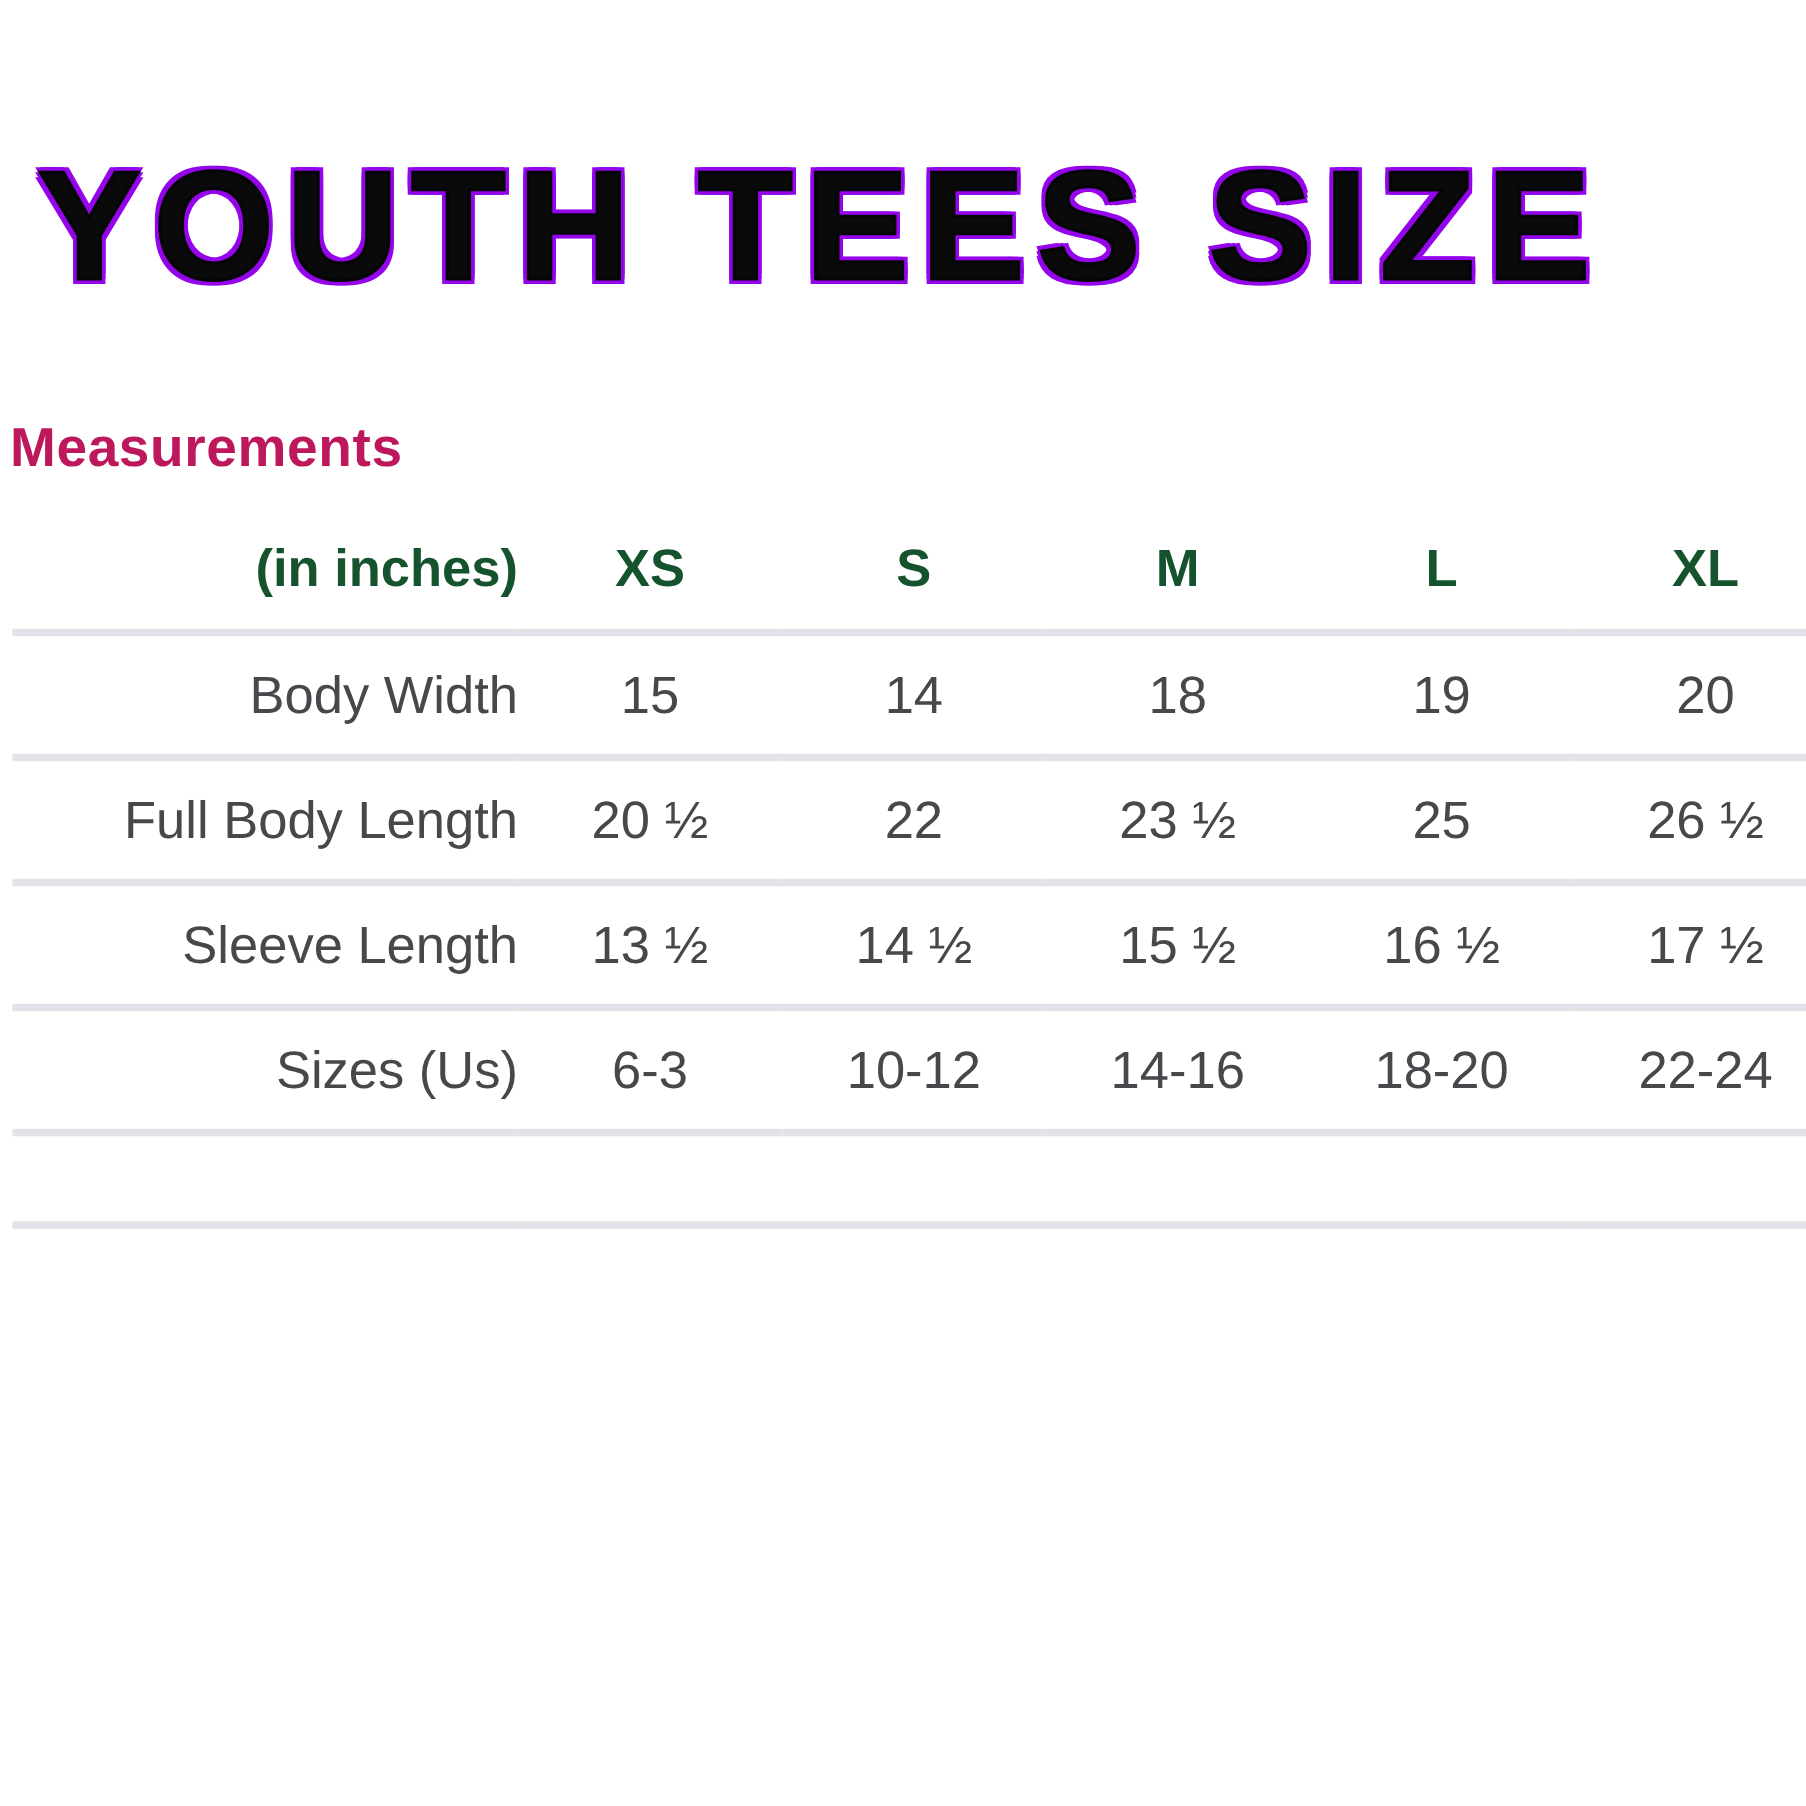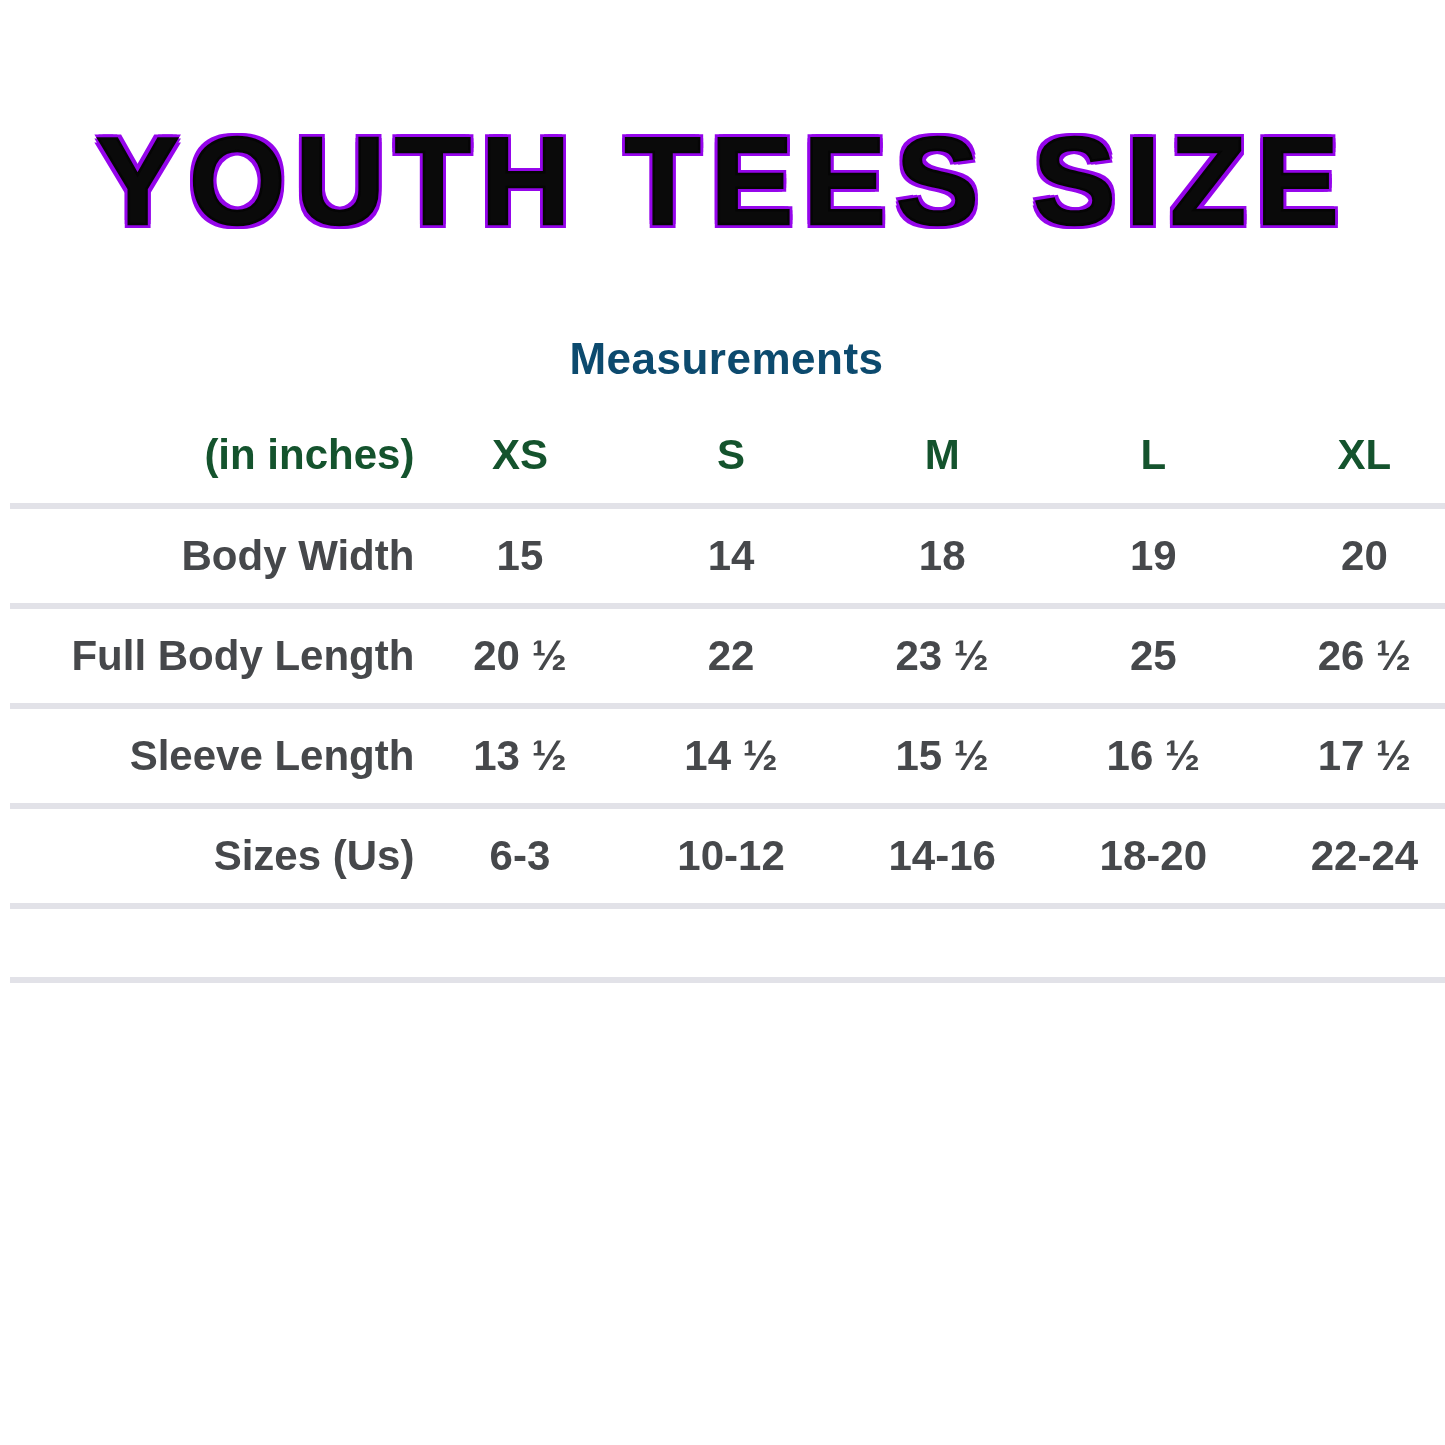--- a/index.html
+++ b/index.html
@@ -14,62 +14,60 @@
   .page {
     position: relative;
     width: 1445px;
     height: 1445px;
     background: #ffffff;
   }
 
   
   .title {
     margin: 106px 30px 0 30px;
-    text-align: center;
     font-size: 124px;
     font-weight: 700;
     line-height: 1.22;
     letter-spacing: 10px;
     color: #0a0a0a;
     -webkit-text-stroke: 2.5px #050505;
     
     text-shadow:
       -4px -4px 0 #9505eb,  0 -4px 0 #9505eb,  4px -4px 0 #9505eb,
       -4px  0   0 #9505eb,                      4px  0   0 #9505eb,
       -4px  4px 0 #9505eb,  0  4px 0 #9505eb,  4px  4px 0 #9505eb;
   }
   .title-line { display: block; }
 
   
   .section-heading {
     margin: 76px 0 0 8px;
     font-size: 44px;
     font-weight: 700;
     line-height: 1.18;
-    color: #0c4a6e;
+    color: #be185d;
     letter-spacing: 0.5px;
-    text-align: center;
   }
 
   
   .size-table {
     margin: 21px 0 0 10px;
     width: 1460px;            
     border-collapse: collapse;
     table-layout: fixed;
     font-size: 42px;
     color: #46484b;
   }
   .size-table col.c-label { width: 27.7%; }
   .size-table col.c-val   { width: 14.46%; }
   .size-table th, .size-table td {
     padding: 0;
     text-align: center;
     vertical-align: middle;
-    font-weight: 700;
+    font-weight: 400;
     white-space: nowrap;
   }
   .size-table th {
     font-weight: 700;
     color: #14532d;
   }
   .size-table .col-label {
     text-align: right;
   }
   .size-table thead tr { height: 100px; }

